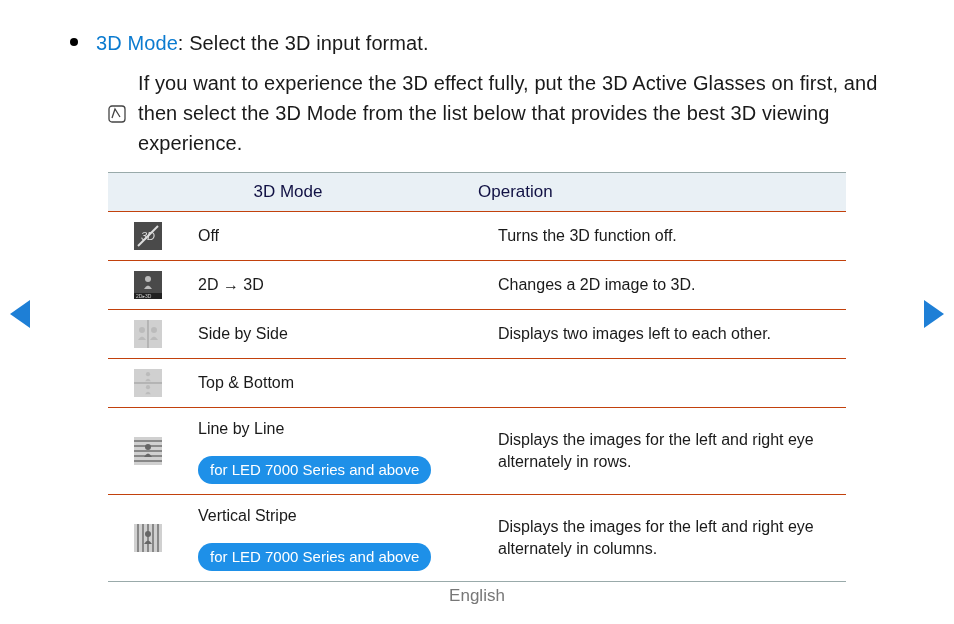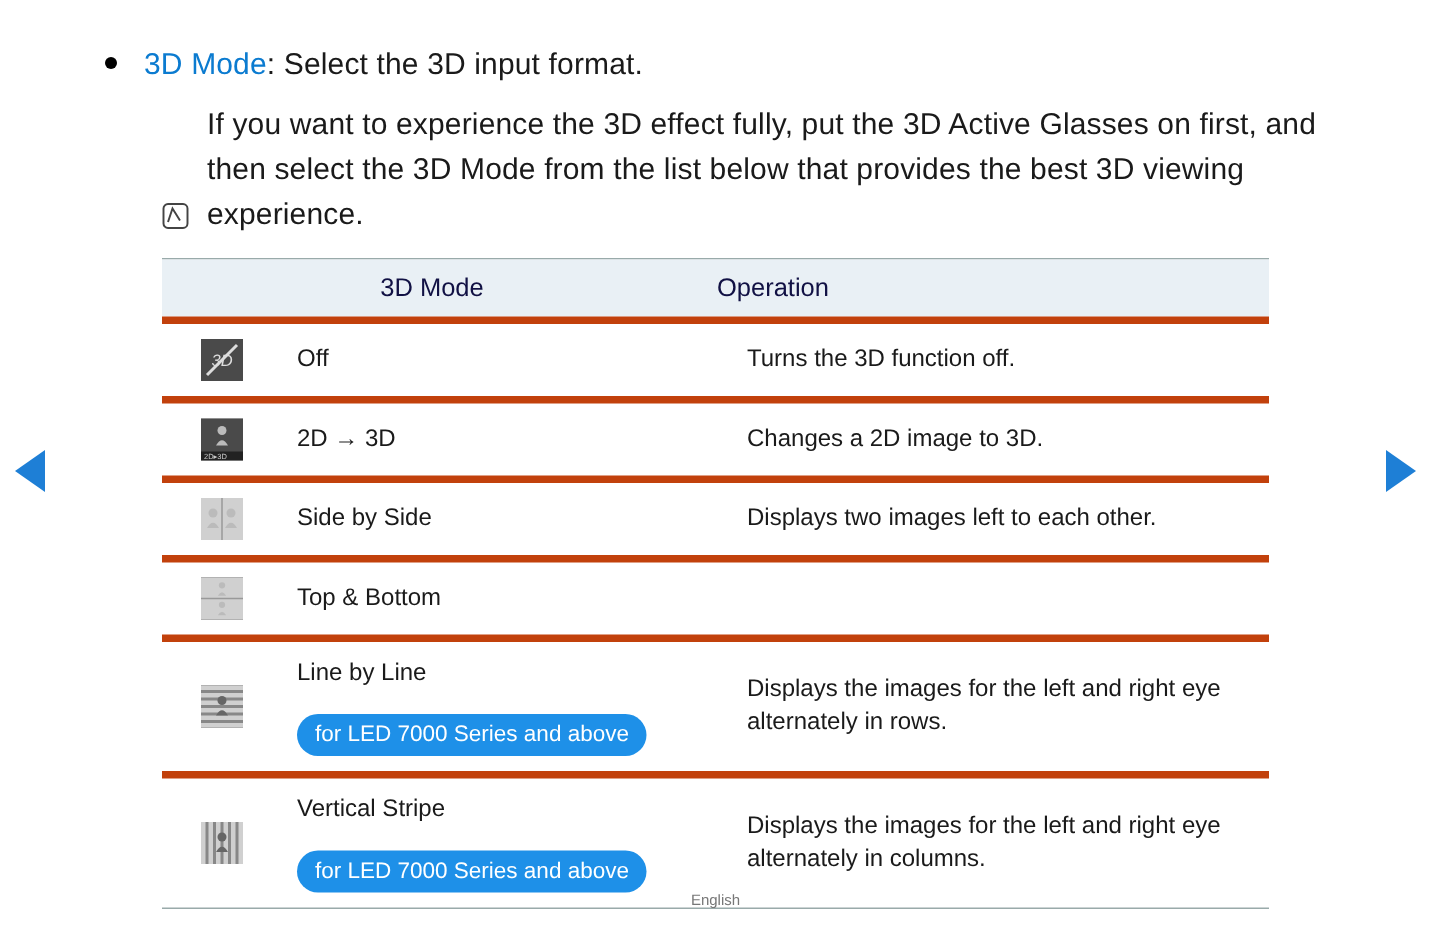--- a/index.html
+++ b/index.html
@@ -2,35 +2,35 @@
 <html><head>
 <meta charset="utf-8">
 <style>
   html,body{margin:0;padding:0;width:954px;height:624px;font-family:"Helvetica Neue",Helvetica,Arial,sans-serif;font-weight:300;color:#1a1a1a;background:#fff;position:relative}
   .page{padding:28px 70px 0 70px}
   .bullet-row{display:flex;align-items:flex-start;margin-bottom:4px}
   .disc{width:8px;height:8px;border-radius:50%;background:#000;margin-top:10px;margin-right:18px;flex:0 0 8px}
   .hl{color:#0b7bd0;font-weight:400}
   .txt{font-size:20px;line-height:30px;letter-spacing:.1px}
   .note-block{margin-left:38px;margin-top:10px}
-  .note-row{display:flex;align-items:flex-end;margin-bottom:14px}
+  .note-row{display:flex;align-items:center;margin-bottom:14px}
   .note-ic{flex:0 0 20px;margin-right:10px;margin-top:5px}
   .table-wrap{margin:0 38px;border-top:1px solid #9aa;border-bottom:1px solid #9aa}
-  .trow{display:flex;border-top:5px solid #c2410c}
+  .trow{display:flex;border-top:1px solid #c2410c}
   .trow.header{background:#e9f0f5;border-top:none}
   .trow.header .cell{font-weight:400;color:#114;font-size:17px;padding:8px 10px}
   .cell{padding:10px 10px;font-size:16px;line-height:22px;display:flex;align-items:center;flex-wrap:wrap}
   .col-icon{flex:0 0 60px;justify-content:center}
   .col-mode{flex:0 0 280px}
   .col-op{flex:1}
   .header .col-icon,.header .col-mode{flex:0 0 340px}
   .mode-ic{width:28px;height:28px;background:#555;display:flex;align-items:center;justify-content:center}
   .badge{background:#1e90e8;color:#fff;border-radius:14px;padding:3px 12px;font-size:15px;margin-top:16px}
   .mode-label{width:100%}
-  .footer{position:absolute;bottom:18px;width:100%;text-align:center;font-size:10px;color:#777}
+  .footer{position:absolute;bottom:18px;width:100%;text-align:center;font-size:17px;color:#777}
   .nav-arrow{position:absolute;top:300px;font-size:0}
   .nav-arrow.left{left:10px}
   .nav-arrow.right{right:10px}
   .tri{width:0;height:0;border-top:14px solid transparent;border-bottom:14px solid transparent}
   .tri.l{border-right:20px solid #1e7fd6}
   .tri.r{border-left:20px solid #1e7fd6}
 </style>
 </head>
 <body>
 

